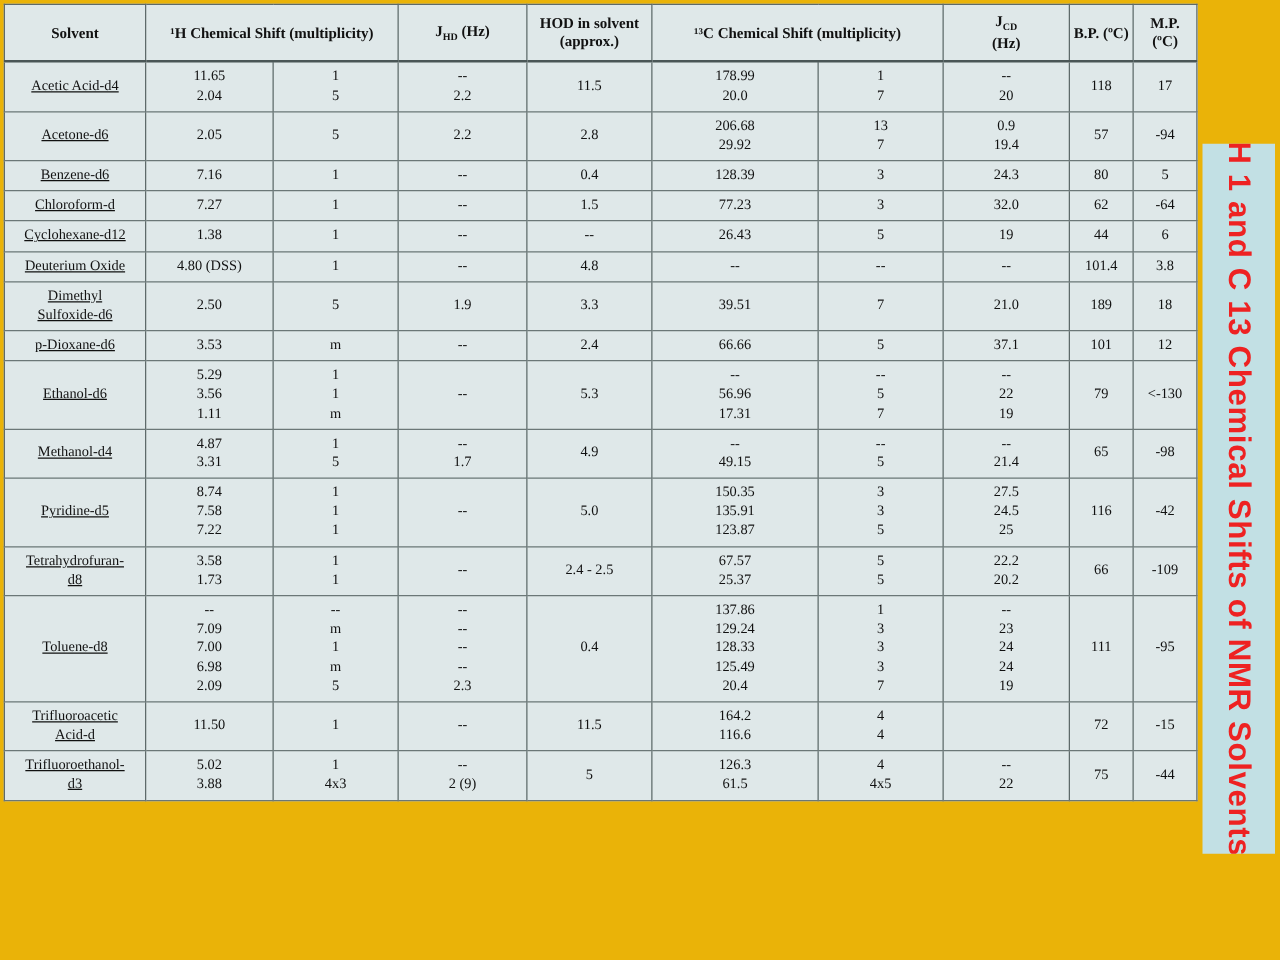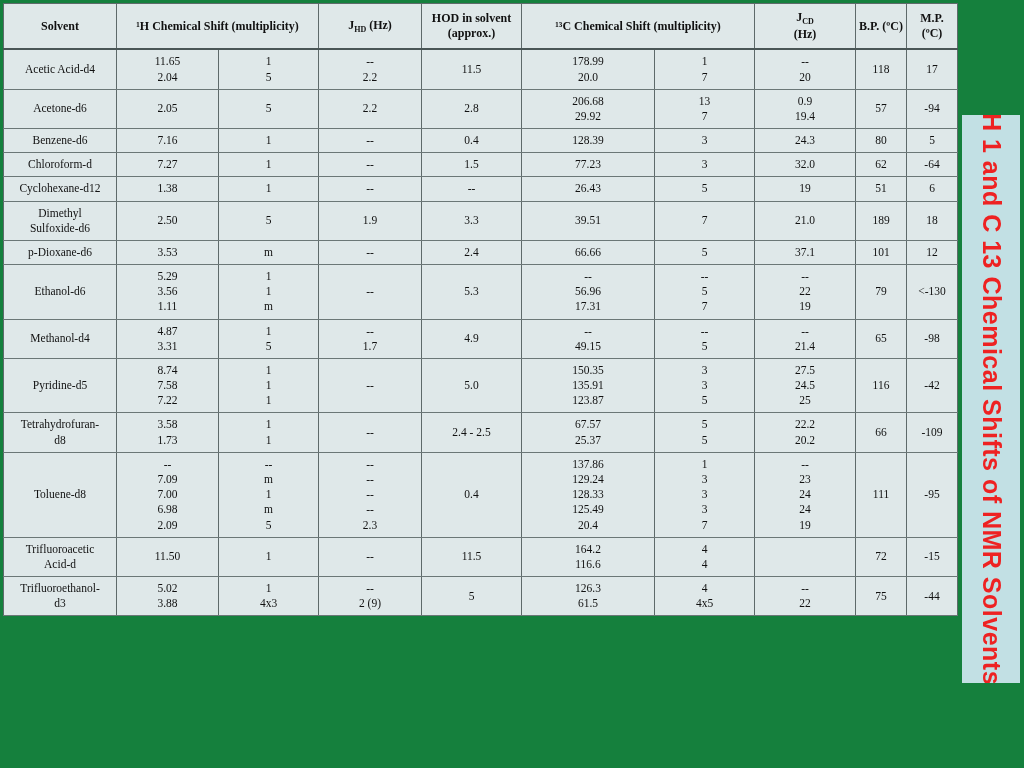--- a/index.html
+++ b/index.html
@@ -9,21 +9,21 @@
     width: 1024px;
     height: 768px;
     overflow: hidden;
     font-family: "Liberation Serif", serif;
   }
 
   #page {
     position: relative;
     width: 1024px;
     height: 768px;
-    background: #15803d;
+    background: #eab308;
   }
 
   
   #nmr-table {
     position: absolute;
     left: 3px;
     top: 3px;
     width: 954px;
     border-collapse: collapse;
     table-layout: fixed;
@@ -52,21 +52,21 @@
 
   #nmr-table tbody tr td {
     border-top: 1px solid #6b7777;
     border-bottom: 1px solid #6b7777;
   }
 
   .sub { font-size: 8px; vertical-align: sub; text-align: center; }
 
   .cell-lines { white-space: pre-line; }
 
-  .solvent-cell { font-size: 11px; }
+  .solvent-cell { font-size: 11px; text-decoration: underline; }
 
   
   col.c-solvent  { width: 113px; }
   col.c-h-shift  { width: 102px; }
   col.c-h-mult   { width: 100px; }
   col.c-jhd      { width: 103px; }
   col.c-hod      { width: 100px; }
   col.c-c-shift  { width: 133px; }
   col.c-c-mult   { width: 100px; }
   col.c-jcd      { width: 101px; }
@@ -188,22 +188,34 @@
         </tr>
         <tr>
           <td class="cell-lines solvent-cell">Cyclohexane-d12</td>
           <td class="cell-lines">1.38</td>
           <td class="cell-lines">1</td>
           <td class="cell-lines">--</td>
           <td class="cell-lines">--</td>
           <td class="cell-lines">26.43</td>
           <td class="cell-lines">5</td>
           <td class="cell-lines">19</td>
-          <td class="cell-lines">51</td>
+          <td class="cell-lines">44</td>
           <td class="cell-lines">6</td>
+        </tr>
+        <tr>
+          <td class="cell-lines solvent-cell">Deuterium Oxide</td>
+          <td class="cell-lines">4.80 (DSS)</td>
+          <td class="cell-lines">1</td>
+          <td class="cell-lines">--</td>
+          <td class="cell-lines">4.8</td>
+          <td class="cell-lines">--</td>
+          <td class="cell-lines">--</td>
+          <td class="cell-lines">--</td>
+          <td class="cell-lines">101.4</td>
+          <td class="cell-lines">3.8</td>
         </tr>
         <tr>
           <td class="cell-lines solvent-cell">Dimethyl
 Sulfoxide-d6</td>
           <td class="cell-lines">2.50</td>
           <td class="cell-lines">5</td>
           <td class="cell-lines">1.9</td>
           <td class="cell-lines">3.3</td>
           <td class="cell-lines">39.51</td>
           <td class="cell-lines">7</td>

